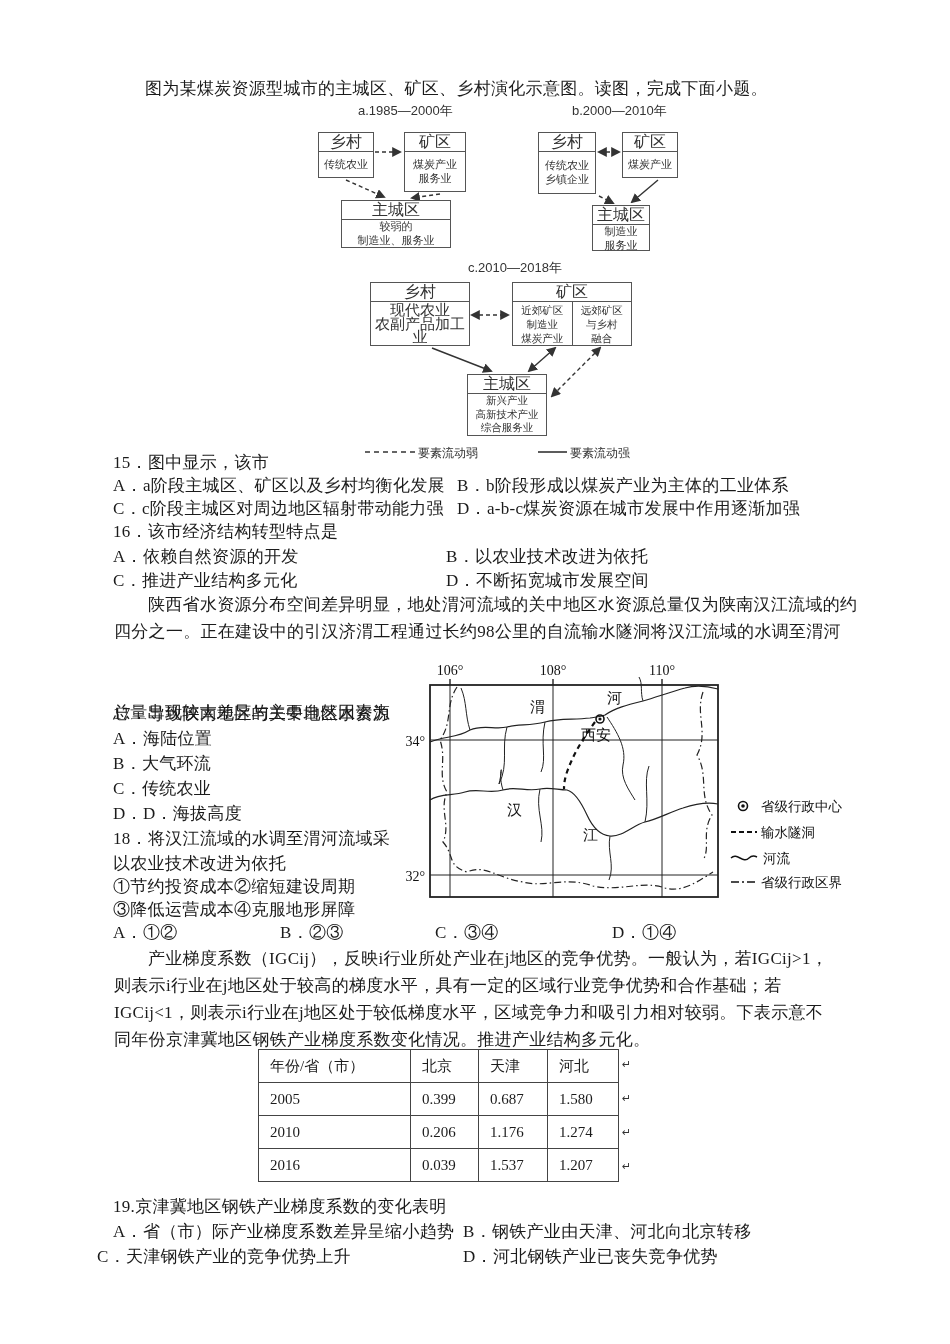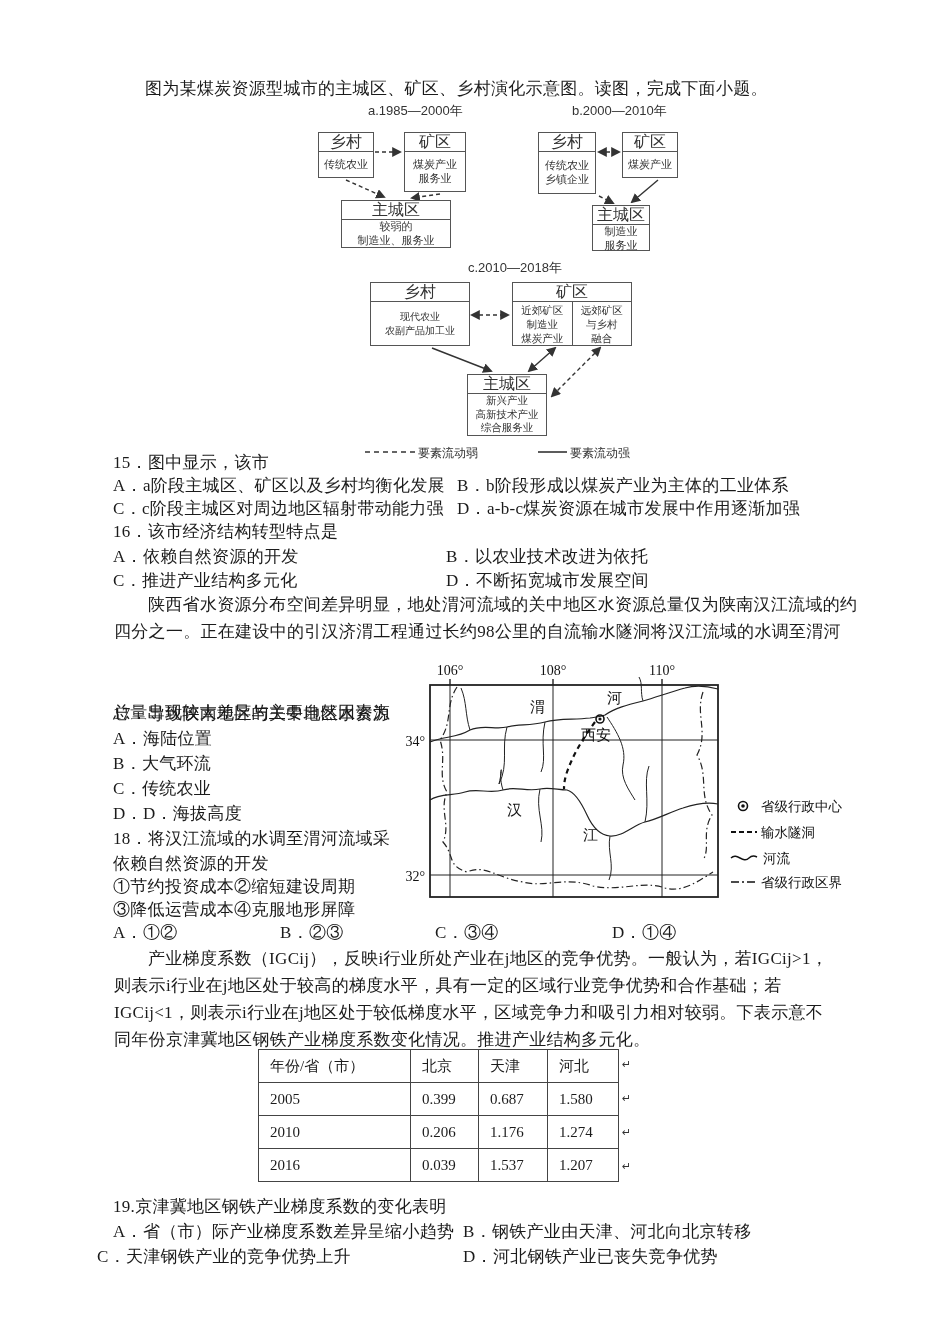--- a/index.html
+++ b/index.html
@@ -30,21 +30,21 @@
   .retmark{position:absolute;font-size:11px;color:#333;font-family:"DejaVu Sans",sans-serif;}
   .maptext{font-family:"Liberation Serif","DejaVu Serif",serif;}
 </style>
 </head>
 <body>
 
 <div class="page">
 
   <div class="line" style="top:78px;left:145px;">图为某煤炭资源型城市的主城区、矿区、乡村演化示意图。读图，完成下面小题。</div>
 
-  <div class="figlabel" style="top:102px;left:358px;margin-left:10px;">a.1985—2000年</div>
+  <div class="figlabel" style="top:102px;left:358px;">a.1985—2000年</div>
   <div class="figlabel" style="top:102px;left:572px;">b.2000—2010年</div>
   <div class="figlabel" style="top:259px;left:468px;">c.2010—2018年</div>
 
   <svg style="left:280px;top:100px;" width="420" height="360" viewBox="0 0 420 360">
     <defs>
       <marker id="ah" viewBox="0 0 10 10" refX="8" refY="5" markerWidth="7" markerHeight="7" orient="auto-start-reverse">
         <path d="M0,0 L10,5 L0,10 z" fill="#333"></path>
       </marker>
     </defs>
 
@@ -90,21 +90,21 @@
     <div class="bd">煤炭产业</div>
   </div>
   <div class="fbox" style="left:592px;top:205px;width:58px;height:46px;">
     <div class="hd">主城区</div>
     <div class="bd">制造业
 服务业</div>
   </div>
 
   <div class="fbox" style="left:370px;top:282px;width:100px;height:64px;">
     <div class="hd">乡村</div>
-    <div class="bd" style="font-size:10px;">现代农业
+    <div class="bd" style="font-size:15px;">现代农业
 农副产品加工业</div>
   </div>
   <div class="fbox" style="left:512px;top:282px;width:120px;height:64px;">
     <div class="hd">矿区</div>
     <div class="split">
       <div class="cell">近郊矿区
 制造业
 煤炭产业</div>
       <div class="cell r">远郊矿区
 与乡村
@@ -135,21 +135,21 @@
   <div class="line" style="top:594px;left:148px;">陕西省水资源分布空间差异明显，地处渭河流域的关中地区水资源总量仅为陕南汉江流域的约</div>
   <div class="line" style="top:621px;left:114px;">四分之一。正在建设中的引汉济渭工程通过长约98公里的自流输水隧洞将汉江流域的水调至渭河</div>
 
   <div class="line" style="top:675px;left:113px;margin-top:28px;">17．导致陕南地区与关中地区水资源</div>
   <div class="line" style="top:702px;left:113px;">总量出现较大差异的主要自然因素为</div>
   <div class="opt" style="top:728px;left:113px;">A．海陆位置</div>
   <div class="opt" style="top:753px;left:113px;">B．大气环流</div>
   <div class="opt" style="top:778px;left:113px;">C．传统农业</div>
   <div class="opt" style="top:803px;left:113px;">D．D．海拔高度</div>
   <div class="line" style="top:828px;left:113px;">18．将汉江流域的水调至渭河流域采</div>
-  <div class="line" style="top:853px;left:113px;">依赖自然资源的开发</div>
+  <div class="line" style="top:853px;left:113px;">以农业技术改进为依托</div>
   <div class="line" style="top:876px;left:113px;">①节约投资成本②缩短建设周期</div>
   <div class="line" style="top:899px;left:113px;">③降低运营成本④克服地形屏障</div>
   <div class="opt" style="top:922px;left:113px;">A．①②</div>
   <div class="opt" style="top:922px;left:280px;">B．②③</div>
   <div class="opt" style="top:922px;left:435px;">C．③④</div>
   <div class="opt" style="top:922px;left:612px;">D．①④</div>
 
   <svg style="left:395px;top:660px;" width="505" height="250" viewBox="0 0 505 250">
 
     <rect x="35" y="25" width="288" height="212" fill="none" stroke="#222" stroke-width="1.8"></rect>

